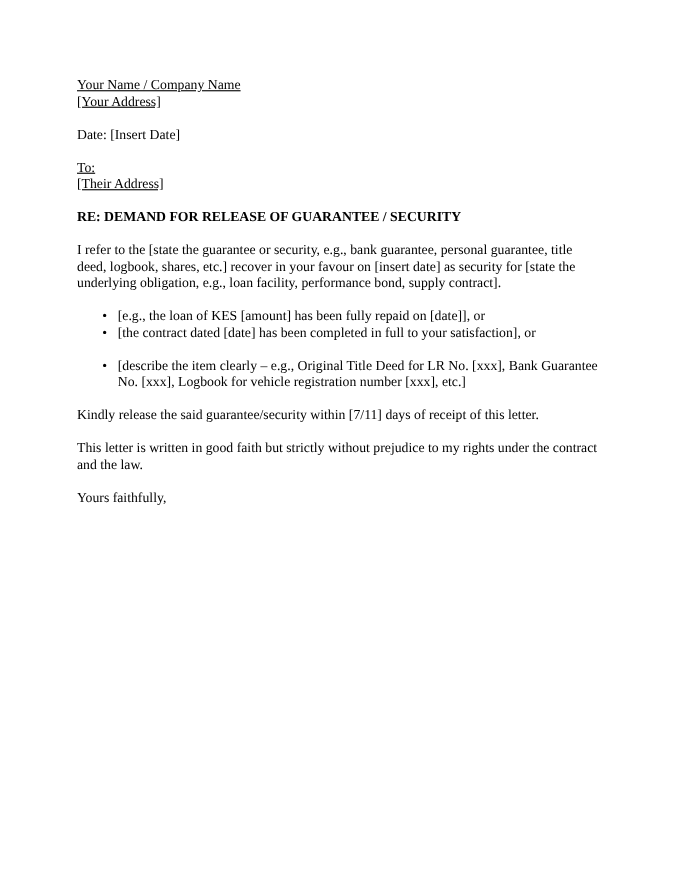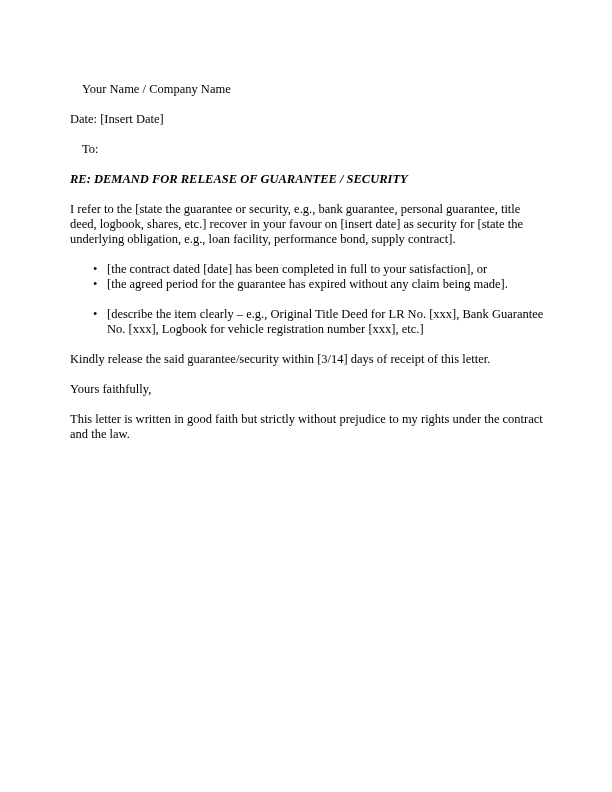--- a/index.html
+++ b/index.html
@@ -11,66 +11,68 @@
     background: #ffffff;
     padding: 70px 66px 0 70px;
     font-family: "Liberation Serif", "DejaVu Serif", serif;
     font-size: 12.5px;
     line-height: 15px;
     color: #000000;
     overflow: hidden;
   }
   .page p { margin: 0 0 15px 0; }
   .block { margin: 0 0 15px 0; }
-  .block p { margin: 12px; }
-  .subject { font-weight: bold; font-style: italic; }
+  .block p { margin: 0; text-decoration: underline; }
+  .subject { font-weight: bold; }
   ul.bullets {
     margin: 0 0 15px 0;
     padding: 0 0 0 37px;
     list-style: none;
   }
   ul.bullets li { position: relative; margin: 0; }
   ul.bullets li::before {
     content: "\2022";
     position: absolute;
     left: -14px;
     top: 0;
   }
 </style>
 </head>
 <body>
 
 <div class="page">
 
   <div class="block">
     <p>Your Name / Company Name</p>
+    <p>[Your Address]</p>
   </div>
 
   <p>Date: [Insert Date]</p>
 
   <div class="block">
     <p>To:</p>
+    <p>[Their Address]</p>
   </div>
 
   <p class="subject">RE: DEMAND FOR RELEASE OF GUARANTEE / SECURITY</p>
 
   <p>I refer to the [state the guarantee or security, e.g., bank guarantee, personal guarantee, title deed, logbook, shares, etc.] recover in your favour on [insert date] as security for [state the underlying obligation, e.g., loan facility, performance bond, supply contract].</p>
 
 
   <ul class="bullets">
+    <li>[e.g., the loan of KES [amount] has been fully repaid on [date]], or</li>
     <li>[the contract dated [date] has been completed in full to your satisfaction], or</li>
-    <li>[the agreed period for the guarantee has expired without any claim being made].</li>
   </ul>
 
 
   <ul class="bullets">
     <li>[describe the item clearly – e.g., Original Title Deed for LR No. [xxx], Bank Guarantee No. [xxx], Logbook for vehicle registration number [xxx], etc.]</li>
   </ul>
 
-  <p>Kindly release the said guarantee/security within [3/14] days of receipt of this letter.</p>
+  <p>Kindly release the said guarantee/security within [7/11] days of receipt of this letter.</p>
 
 
+  <p>This letter is written in good faith but strictly without prejudice to my rights under the contract and the law.</p>
+
   <p>Yours faithfully,</p>
-
-  <p>This letter is written in good faith but strictly without prejudice to my rights under the contract and the law.</p>
 
 
 </div>
 
 </body></html>

